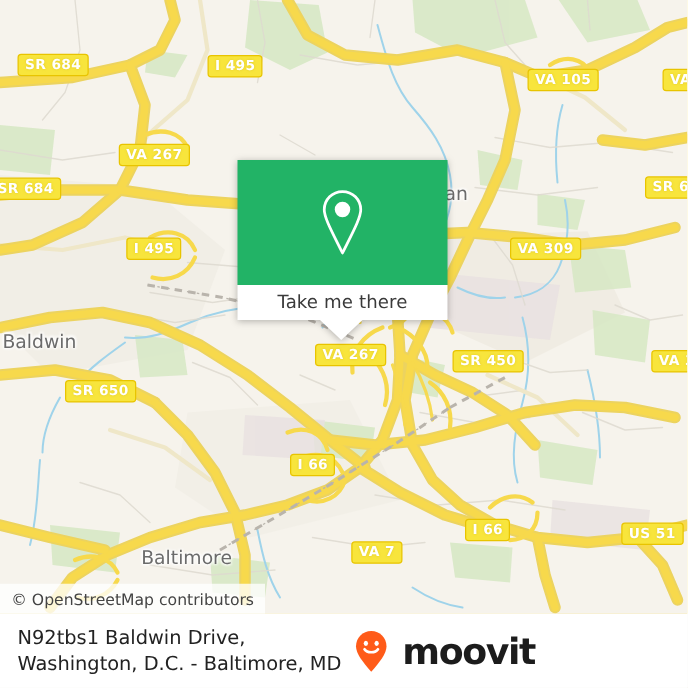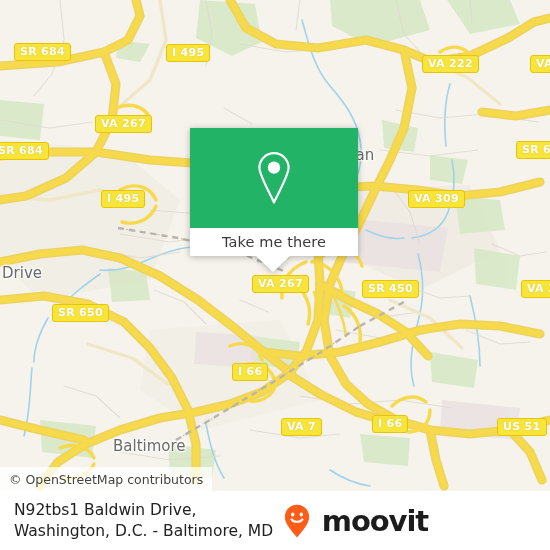--- a/index.html
+++ b/index.html
@@ -349,38 +349,38 @@
         <path d="M360 326 L404 302"></path>
       </g>
       <g class="rail" stroke="#8f8a82" stroke-width="1" stroke-dasharray="2 6">
         <path d="M118 228 L178 238 L238 252 L286 272"></path>
         <path d="M176 440 L220 414 L270 384 L318 354 L360 326"></path>
       </g>
     </svg>
 
     <div class="shield" style="left:14px;top:43px">SR 684</div>
     <div class="shield" style="left:166px;top:44px">I 495</div>
-    <div class="shield" style="left:422px;top:55px">VA 222</div>
+    <div class="shield" style="left:422px;top:55px">VA 105</div>
     <div class="shield" style="left:530px;top:55px">VA</div>
     <div class="shield" style="left:95px;top:115px">VA 267</div>
     <div class="shield" style="left:-8px;top:142px">SR 684</div>
     <div class="shield" style="left:516px;top:141px">SR 69</div>
     <div class="shield" style="left:101px;top:190px">I 495</div>
     <div class="shield" style="left:408px;top:190px">VA 309</div>
     <div class="shield" style="left:252px;top:275px">VA 267</div>
     <div class="shield" style="left:362px;top:280px">SR 450</div>
     <div class="shield" style="left:521px;top:280px">VA 3</div>
     <div class="shield" style="left:52px;top:304px">SR 650</div>
     <div class="shield" style="left:232px;top:363px">I 66</div>
     <div class="shield" style="left:372px;top:415px">I 66</div>
     <div class="shield" style="left:497px;top:418px">US 51</div>
-    <div class="shield" style="left:281px;top:418px">VA 7</div>
+    <div class="shield" style="left:281px;top:433px">VA 7</div>
 
     <div class="place" style="left:317px;top:110px">McLean</div>
-    <div class="place" style="left:2px;top:228px">Drive</div>
+    <div class="place" style="left:2px;top:228px">Baldwin</div>
     <div class="place" style="left:113px;top:401px">Baltimore</div>
 
     <div id="popup">
       <div id="popup-head">
         <svg id="popup-pin" width="34" height="54" viewBox="0 0 34 54">
           <path d="M17 2.2 C8.9 2.2 2.4 8.7 2.4 16.8 C2.4 23.2 8.6 34.4 17 51.4 C25.4 34.4 31.6 23.2 31.6 16.8 C31.6 8.7 25.1 2.2 17 2.2 Z" fill="none" stroke="#ffffff" stroke-width="2.2" stroke-linejoin="round"></path>
           <circle cx="17" cy="16.6" r="6.2" fill="#ffffff"></circle>
         </svg>
       </div>
       <div id="popup-action">

